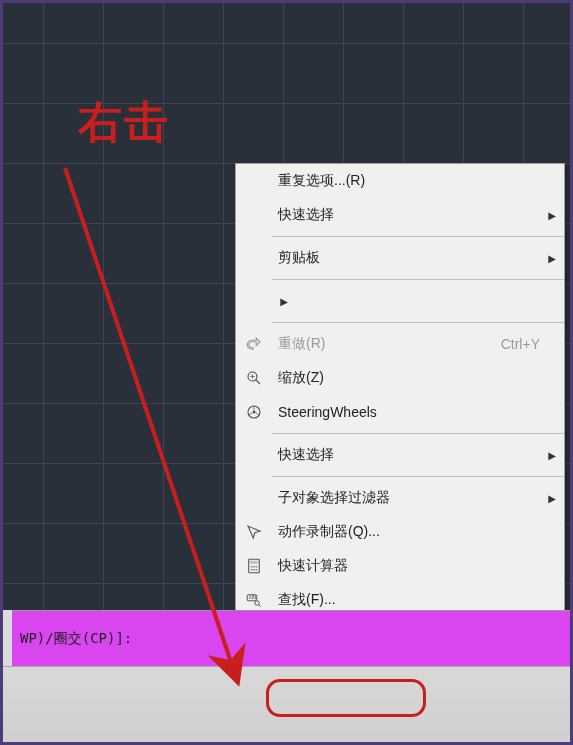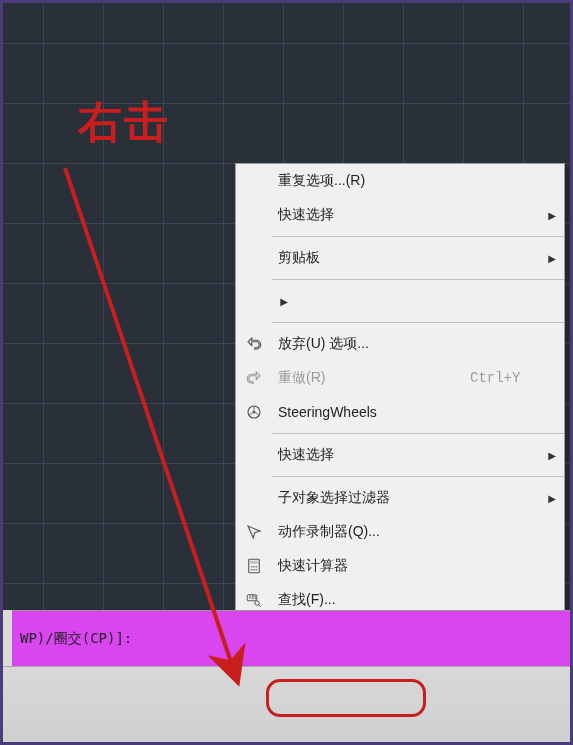--- a/index.html
+++ b/index.html
@@ -64,23 +64,22 @@
       color: #222;
       padding-left: 6px;
     }
     .menu-item.disabled .label-col,
     .menu-item.disabled .icon-col,
     .menu-item.disabled .shortcut-col {
       color: #9a9a9a;
     }
     .shortcut-col {
       width: 70px;
-      text-align: left;
+      text-align: right;
       color: #666;
-      font-family: Liberation Mono, monospace;
     }
     .arrow-col {
       width: 24px;
       text-align: center;
       color: #333;
       font-size: 10px;
     }
     .sep {
       height: 1px;
       background: #c0c0c0;
@@ -149,37 +148,40 @@
     <span class="arrow-col">▶</span>
   </div>
   <div class="sep"></div>
 
   <div class="menu-item">
     <span class="icon-col"></span>
     <span class="arrow-col">▶</span>
   </div>
   <div class="sep"></div>
 
-  <div class="menu-item">
-    <span class="icon-col">
-      <svg viewBox="0 0 24 24">
-          <path d="M9 14l-5-5 5-5v3h6a6 6 0 016 6 6 6 0 01-6 6h-2v-2h2a4 4 0 000-8H9v5z" fill="none" stroke="currentColor" stroke-width="1.5"></path>
-        </svg>
-    </span>
-    <span class="label-col">放弃(U) 选项...</span>
-    <span class="arrow-col"></span>
-  </div>
   <div class="menu-item disabled">
     <span class="icon-col">
       <svg viewBox="0 0 24 24">
           <path d="M15 14l5-5-5-5v3H9a6 6 0 00-6 6 6 6 0 006 6h2v-2H9a4 4 0 010-8h6v5z" fill="none" stroke="currentColor" stroke-width="1.5"></path>
         </svg>
     </span>
     <span class="label-col">重做(R)</span>
     <span class="shortcut-col">Ctrl+Y</span>
+    <span class="arrow-col"></span>
+  </div>
+  <div class="menu-item">
+    <span class="icon-col">
+      <svg viewBox="0 0 24 24">
+          <circle cx="10" cy="10" r="6" fill="none" stroke="currentColor" stroke-width="1.5"></circle>
+          <line x1="14" y1="14" x2="20" y2="20" stroke="currentColor" stroke-width="1.5"></line>
+          <line x1="10" y1="7" x2="10" y2="13" stroke="currentColor"></line>
+          <line x1="7" y1="10" x2="13" y2="10" stroke="currentColor"></line>
+        </svg>
+    </span>
+    <span class="label-col">缩放(Z)</span>
     <span class="arrow-col"></span>
   </div>
   <div class="menu-item">
     <span class="icon-col">
       <svg viewBox="0 0 24 24">
           <circle cx="12" cy="12" r="8" fill="none" stroke="currentColor" stroke-width="1.5"></circle>
           <circle cx="12" cy="12" r="2" fill="currentColor"></circle>
           <line x1="12" y1="4" x2="12" y2="10" stroke="currentColor"></line>
           <line x1="5" y1="16" x2="10" y2="13" stroke="currentColor"></line>
           <line x1="19" y1="16" x2="14" y2="13" stroke="currentColor"></line>

